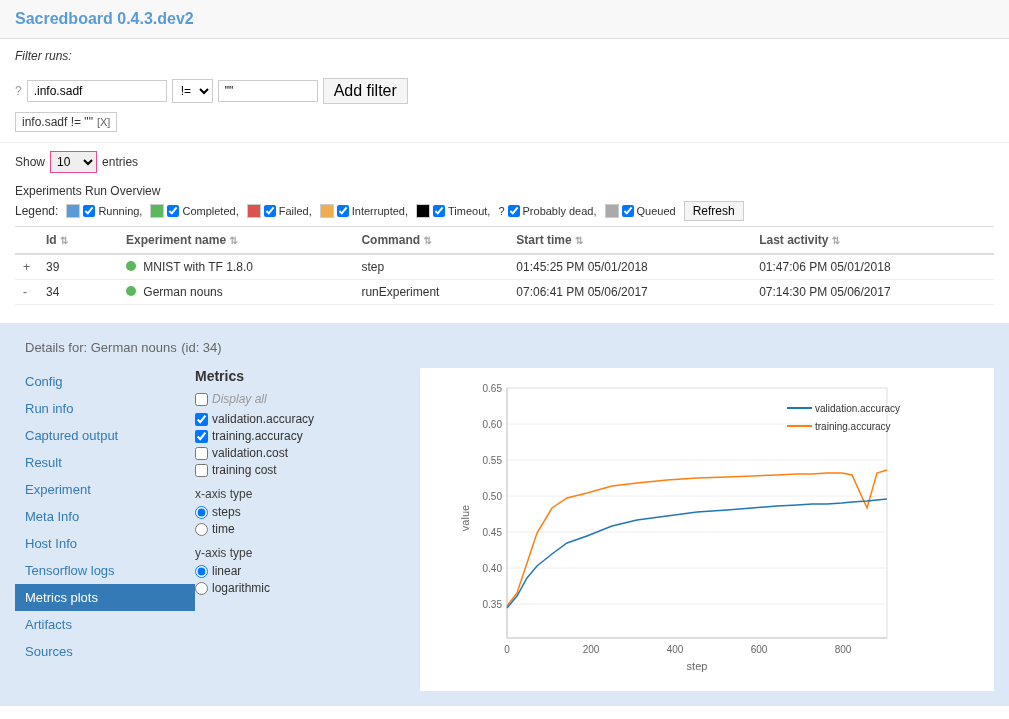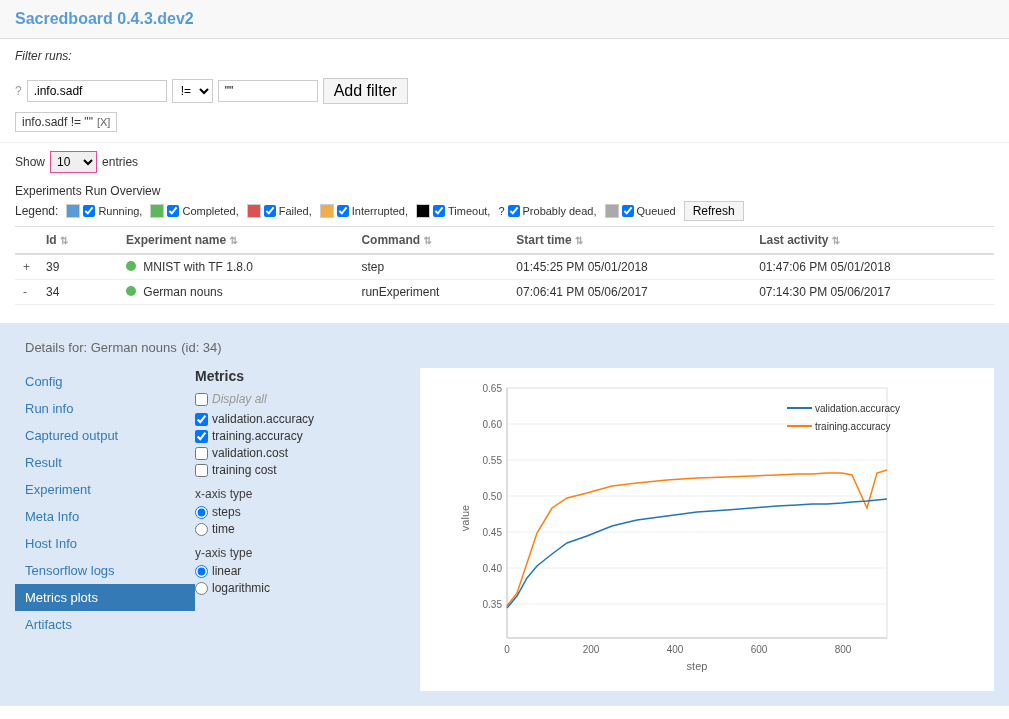--- a/index.html
+++ b/index.html
@@ -209,20 +209,21 @@
       <a>Config</a>
       <a>Run info</a>
       <a>Captured output</a>
       <a>Result</a>
       <a>Experiment</a>
       <a>Meta Info</a>
       <a>Host Info</a>
       <a>Tensorflow logs</a>
       <a class="active">Metrics plots</a>
       <a>Artifacts</a>
+      <a>Sources</a>
     </div>
 
     <div class="details-content">
 
       <div class="metrics-panel">
         <div class="metrics-title">Metrics</div>
 
         <div class="metrics-display-all">
           <input type="checkbox" style="">
           <span style="color:#999; font-style:italic;">Display all</span>

